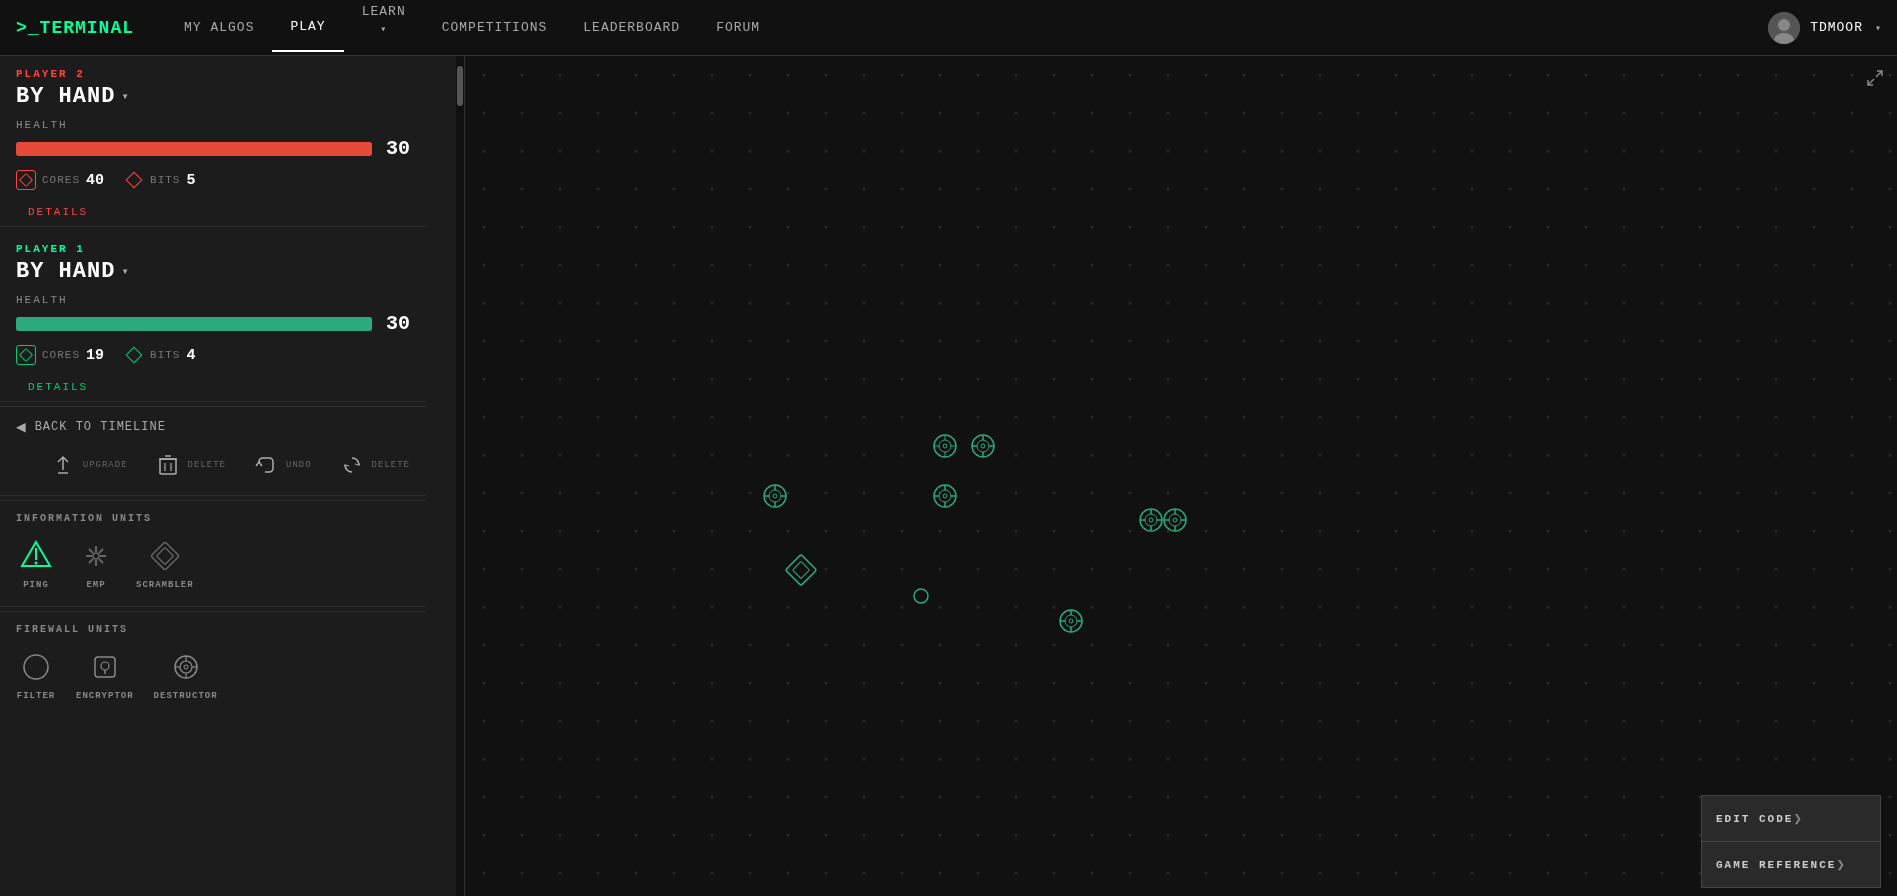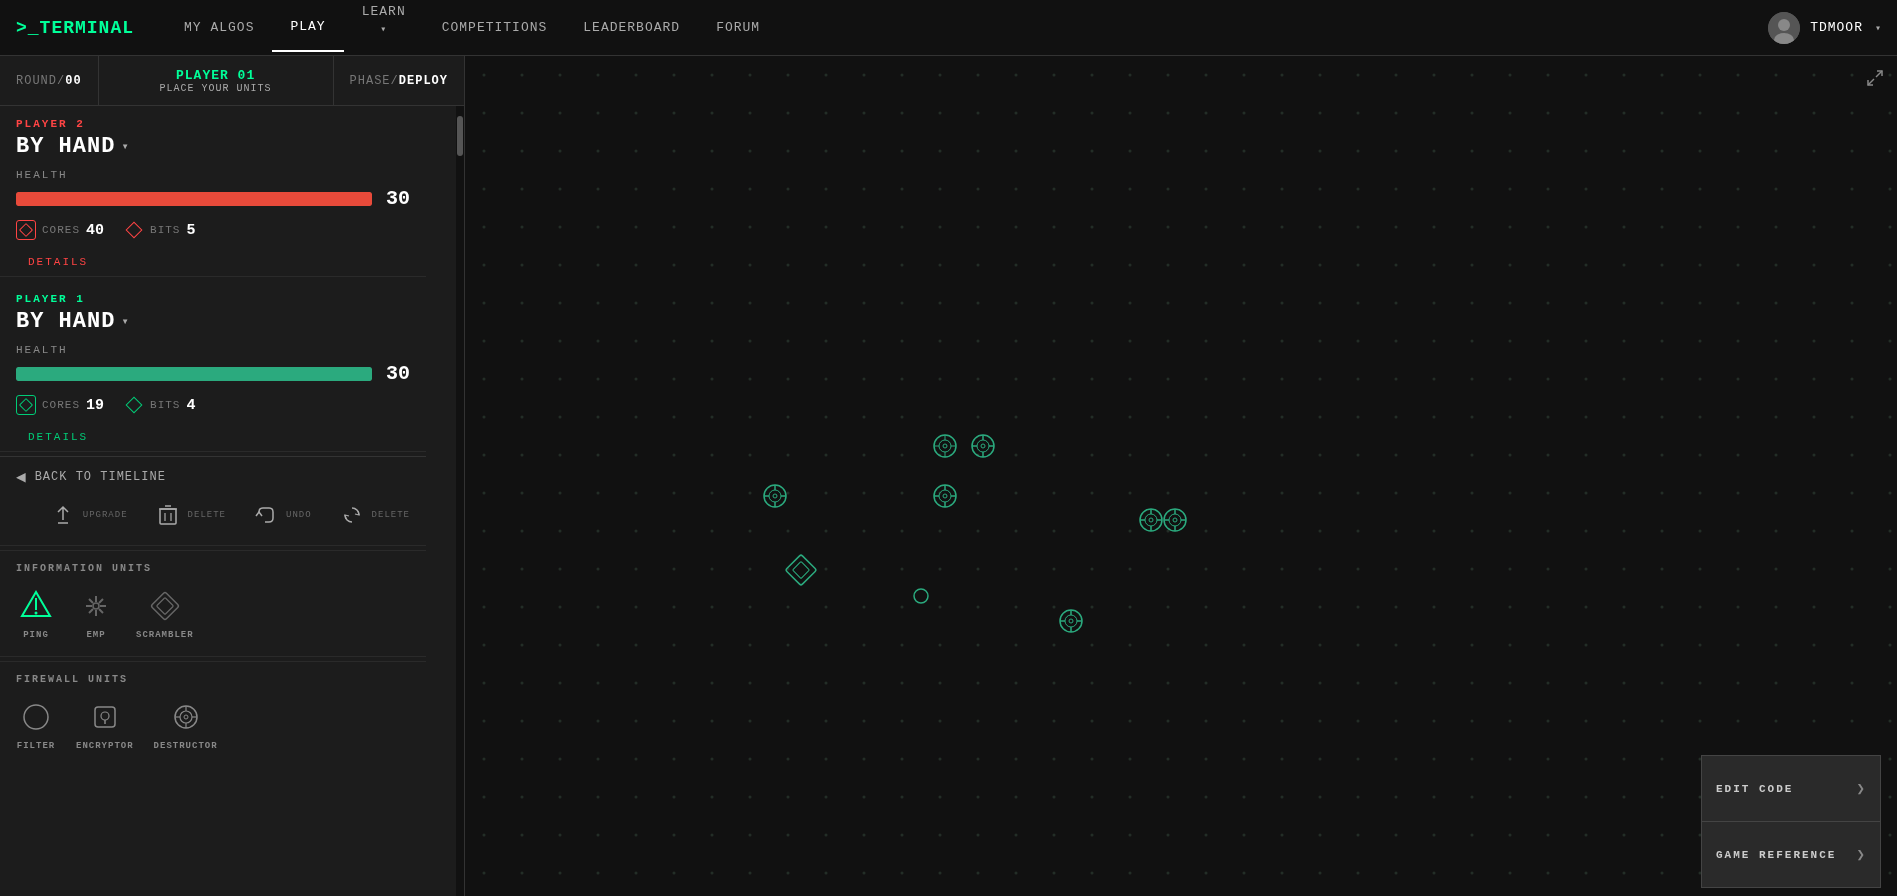--- a/index.html
+++ b/index.html
@@ -420,30 +420,29 @@
       position: absolute;
       bottom: 16px;
       right: 16px;
       display: flex;
       flex-direction: column;
       gap: 0;
     }
     .br-btn {
       display: flex;
       align-items: center;
-      justify-content: space-between;
+      justify-content: flex-start;
       background: #2a2a2a;
       color: #ccc;
       font-size: 12px;
       letter-spacing: 1px;
-      padding: 24px 14px;
+      padding: 14px 14px;
       cursor: pointer;
       border: 1px solid #444;
       min-width: 180px;
-      gap: 8px;
     }
     .br-btn:first-child {
       border-bottom: none;
     }
     .br-btn-text {
       font-weight: bold;
       letter-spacing: 2px;
       font-size: 11px;
     }
     .br-btn-arrow {
@@ -487,34 +486,20 @@
     </div>
     <span class="nav-username">TDMOOR</span>
     <span class="nav-chevron">▾</span>
   </div>
 </nav>
 
 <div class="main-layout">
 
   <div class="left-panel">
 
-    <div class="round-header">
-      <div class="round-section">
-        <span>ROUND/</span>
-        <span class="num">00</span>
-      </div>
-      <div class="player-section">
-        <span class="player-label">PLAYER 01</span>
-        <span class="place-units">PLACE YOUR UNITS</span>
-      </div>
-      <div class="phase-section">
-        <span>PHASE/</span>
-        <span class="phase-val">DEPLOY</span>
-      </div>
-    </div>
 
     <div style="display:flex;flex:1;overflow:hidden;gap:30px;">
       <div class="scroll-area" style="flex:1;">
 
         <div class="player-block">
           <div class="player-tag">PLAYER 2</div>
           <div class="player-name-row">
             <span class="player-name">BY HAND</span>
             <span class="player-name-chevron">▾</span>
           </div>

